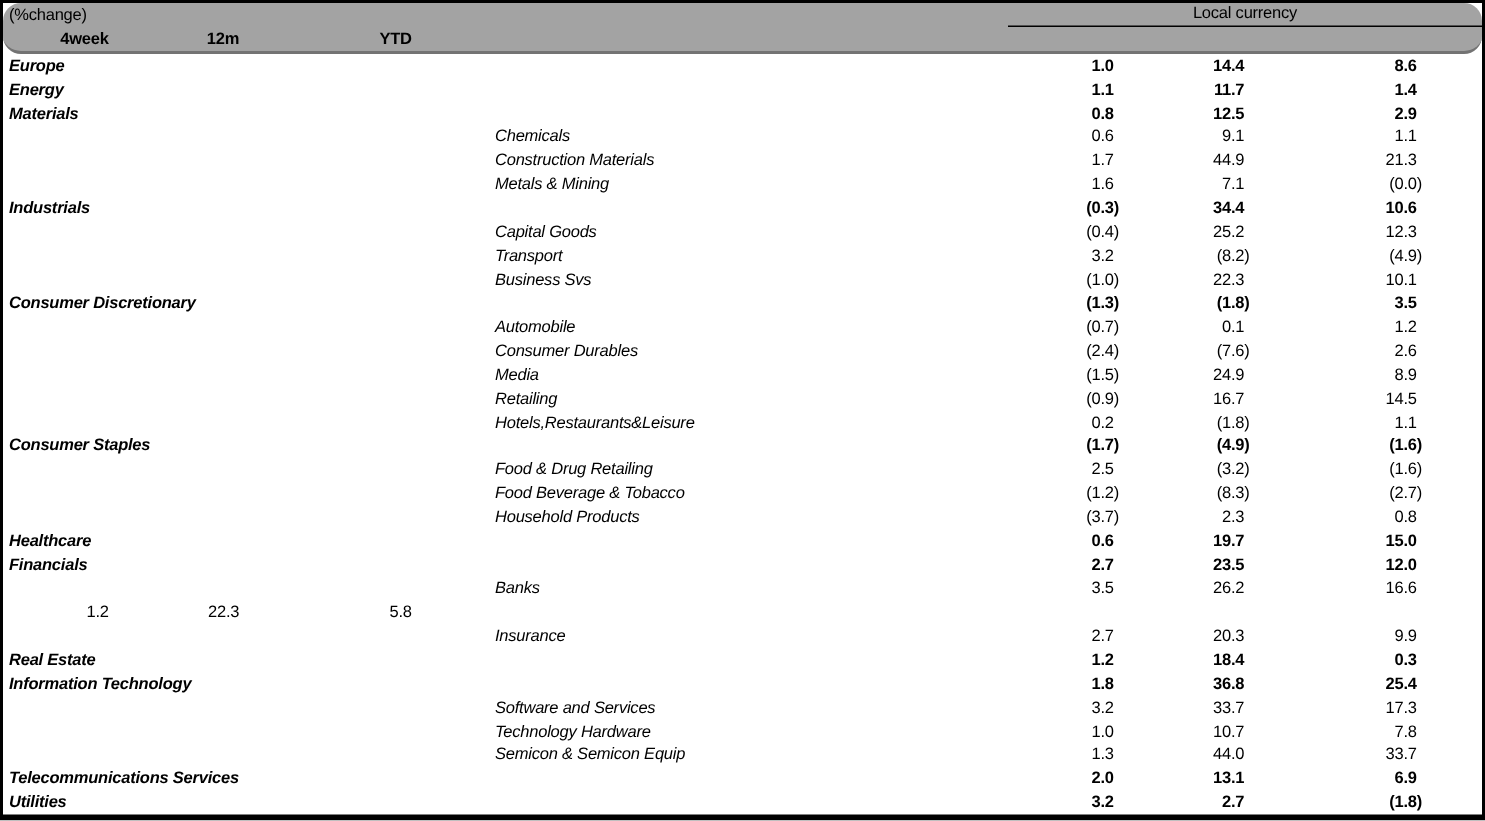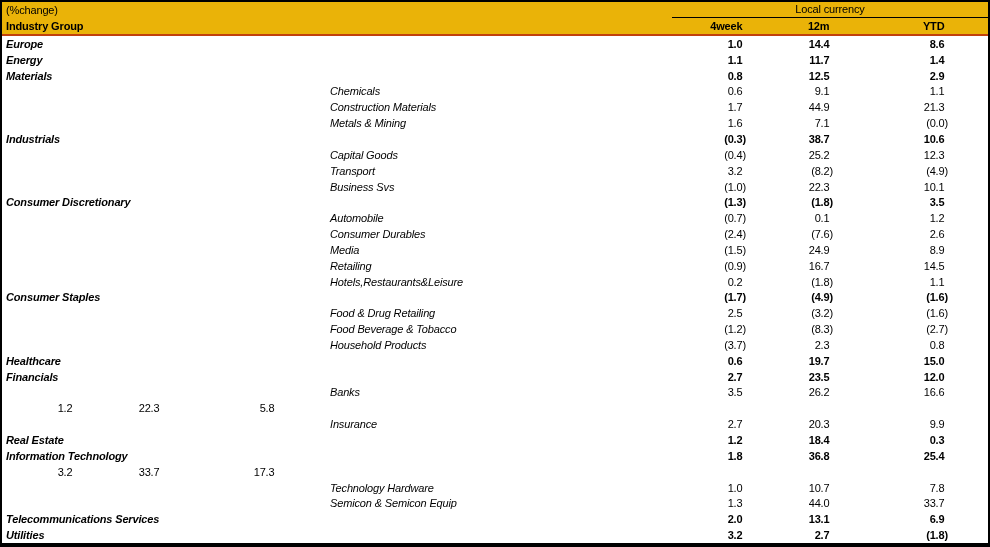--- a/index.html
+++ b/index.html
@@ -9,21 +9,21 @@
     font-family: "Liberation Sans", "DejaVu Sans", sans-serif;
     font-size: 11px; color: #000; letter-spacing: -0.15px;
   }
   .tbl {
     width: 990px; height: 547px;
     border-left: 2px solid #000; border-right: 2px solid #000;
     border-top: 2px solid #000; border-bottom: 4px solid #000;
     display: flex; flex-direction: column; background: #fff;
   }
   
-  .hdr { background: #eab308; border-bottom: 2px solid #c2410c; flex: 0 0 auto; }
+  .hdr { background: #a3a3a3; border-bottom: 2px solid #737373; flex: 0 0 auto; border-radius: 12px; }
   .hrow { display: flex; height: 16px; align-items: center; }
   .cell-label { width: 670px; padding-left: 4px; }
   .col { width: 74px; text-align: right; }
   .col2 { width: 87px; text-align: right; }
   .col3 { width: 115px; text-align: right; }
   .spacer { flex: 1; }
   .currency-span {
     flex: 1; height: 16px; line-height: 15px;
     text-align: center; font-weight: normal;
     border-bottom: 1.5px solid #000;
@@ -40,21 +40,20 @@
 </head>
 <body>
 
 <div class="tbl">
   <div class="hdr">
     <div class="hrow">
       <div class="cell-label">(%change)</div>
       <div class="currency-span">Local currency</div>
     </div>
     <div class="hrow">
-      <div class="cell-label bold">Industry Group</div>
       <div class="col bold num">4week </div>
       <div class="col2 bold num">12m </div>
       <div class="col3 bold num">YTD </div>
       <div class="spacer"></div>
     </div>
   </div>
   <div class="tbody">
       <div class="row group">
     <div class="lbl">Europe</div>
     <div class="col num">1.0 </div>
@@ -93,21 +92,21 @@
       <div class="row sub">
     <div class="lbl">Metals &amp; Mining</div>
     <div class="col num">1.6 </div>
     <div class="col2 num">7.1 </div>
     <div class="col3 num">(0.0)</div>
     <div class="spacer"></div>
   </div>
       <div class="row group">
     <div class="lbl">Industrials</div>
     <div class="col num">(0.3)</div>
-    <div class="col2 num">38.7 </div>
+    <div class="col2 num">34.4 </div>
     <div class="col3 num">10.6 </div>
     <div class="spacer"></div>
   </div>
       <div class="row sub">
     <div class="lbl">Capital Goods</div>
     <div class="col num">(0.4)</div>
     <div class="col2 num">25.2 </div>
     <div class="col3 num">12.3 </div>
     <div class="spacer"></div>
   </div>
@@ -237,20 +236,21 @@
     <div class="spacer"></div>
   </div>
       <div class="row group">
     <div class="lbl">Information Technology</div>
     <div class="col num">1.8 </div>
     <div class="col2 num">36.8 </div>
     <div class="col3 num">25.4 </div>
     <div class="spacer"></div>
   </div>
       <div class="row sub">
+    <div class="lbl">Software and Services</div>
     <div class="col num">3.2 </div>
     <div class="col2 num">33.7 </div>
     <div class="col3 num">17.3 </div>
     <div class="spacer"></div>
   </div>
       <div class="row sub">
     <div class="lbl">Technology Hardware</div>
     <div class="col num">1.0 </div>
     <div class="col2 num">10.7 </div>
     <div class="col3 num">7.8 </div>

